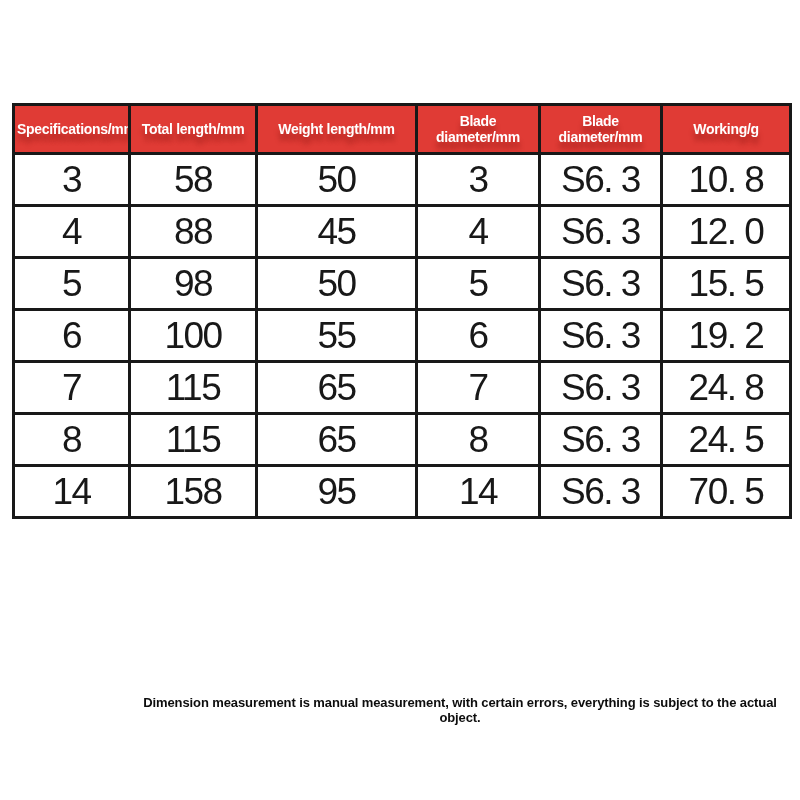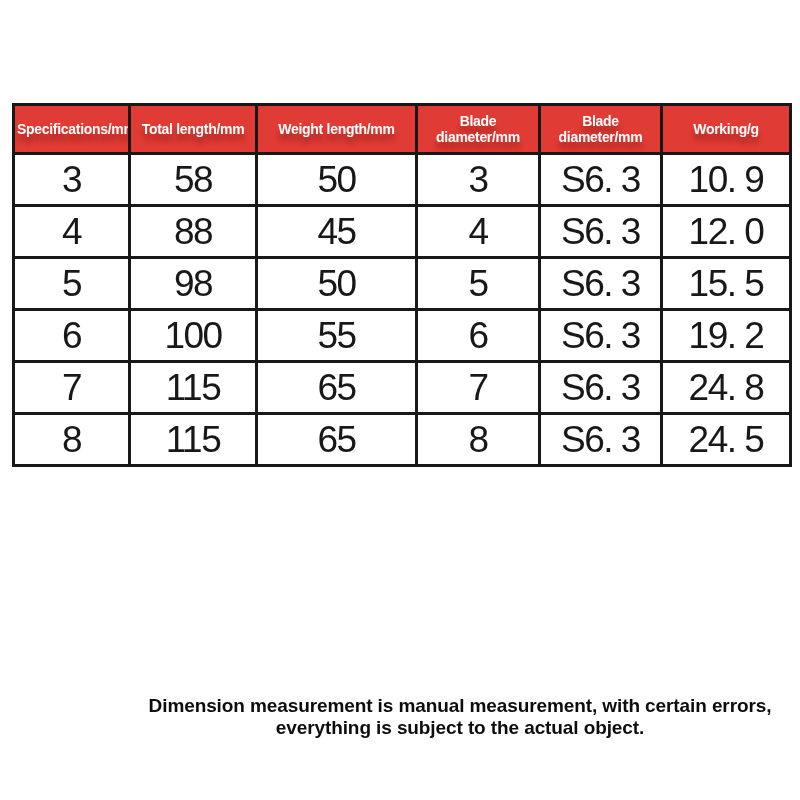--- a/index.html
+++ b/index.html
@@ -56,21 +56,21 @@
     font-weight:400;
     letter-spacing:-1.5px;
     white-space:nowrap;
   }
   .note{
     position:absolute;
     top:695px;
     left:128px;
     right:8px;
     text-align:center;
-    font-size:19px;
+    font-size:13px;
     font-weight:bold;
     color:#0d0d0d;
     letter-spacing:-0.1px;
   }
 </style>
 </head>
 <body>
 
 <table class="spec-table">
   <colgroup>
@@ -91,21 +91,21 @@
         <th>Working/g</th>
       </tr>
   </thead>
   <tbody>
       <tr>
         <td>3</td>
         <td>58</td>
         <td>50</td>
         <td>3</td>
         <td>S6. 3</td>
-        <td>10. 9</td>
+        <td>10. 8</td>
       </tr>
       <tr>
         <td>4</td>
         <td>88</td>
         <td>45</td>
         <td>4</td>
         <td>S6. 3</td>
         <td>12. 0</td>
       </tr>
       <tr>
@@ -133,16 +133,24 @@
         <td>24. 8</td>
       </tr>
       <tr>
         <td>8</td>
         <td>115</td>
         <td>65</td>
         <td>8</td>
         <td>S6. 3</td>
         <td>24. 5</td>
       </tr>
+      <tr>
+        <td>14</td>
+        <td>158</td>
+        <td>95</td>
+        <td>14</td>
+        <td>S6. 3</td>
+        <td>70. 5</td>
+      </tr>
     </tbody>
 </table>
 
 <div class="note">Dimension measurement is manual measurement, with certain errors, everything is subject to the actual object.</div>
 
 </body></html>

